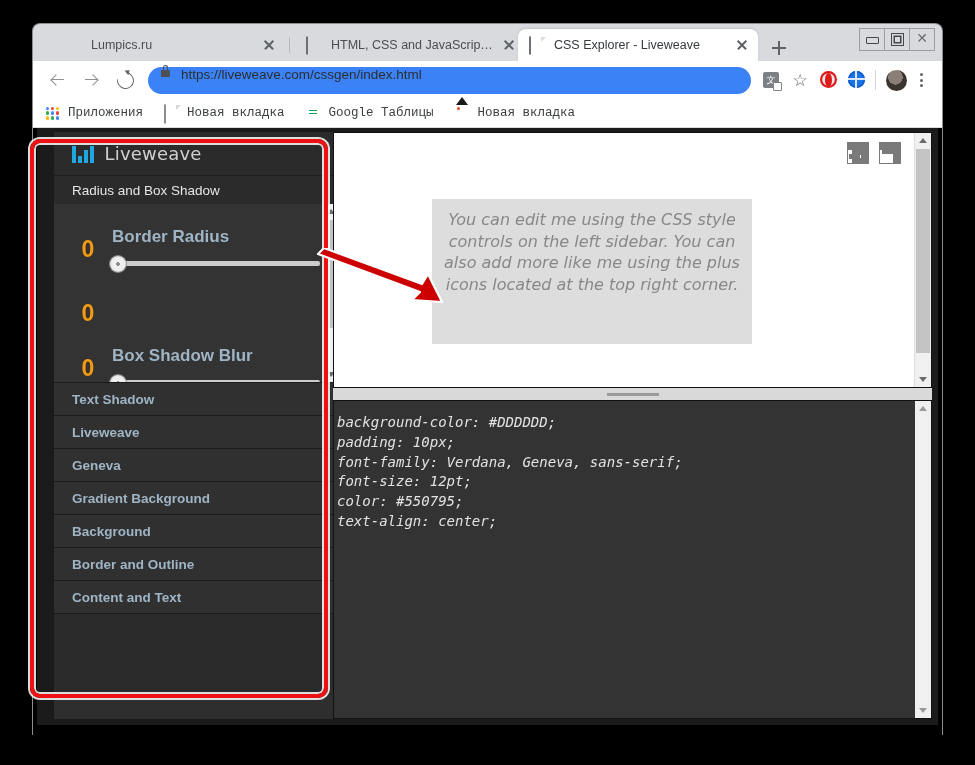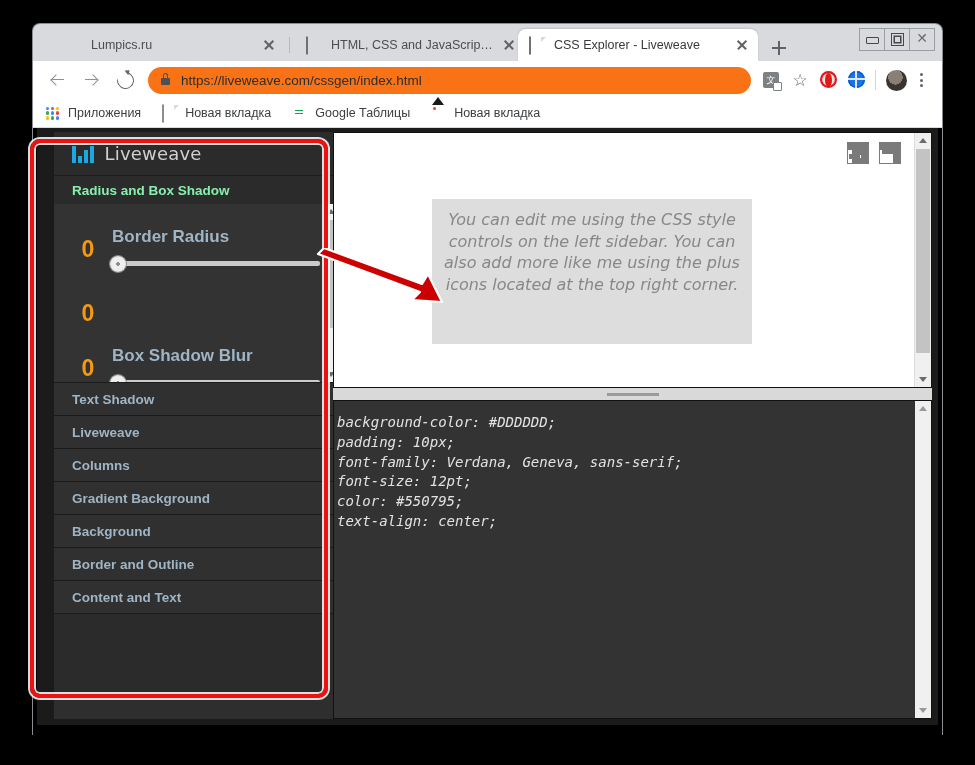--- a/index.html
+++ b/index.html
@@ -57,22 +57,22 @@
   .arw{position:absolute;left:9px;top:9px;width:11px;height:11px;}
   .arw:before{content:"";position:absolute;left:0;top:4.6px;width:12px;height:1.7px;background:#8d9095;}
   .arw:after{content:"";position:absolute;top:1.5px;width:7px;height:7px;border-left:1.7px solid #8d9095;
         border-bottom:1.7px solid #8d9095;}
   .arw.back:after{left:0px;transform:rotate(45deg);}
   .arw.fwd:after{left:4px;transform:rotate(-135deg);}
   .reload{position:absolute;left:8px;top:7px;width:15px;height:15px;border:1.8px solid #5f6368;
         border-radius:50%;border-top-color:transparent;transform:rotate(-38deg);}
   .reload:after{content:"";position:absolute;right:-2px;top:-1px;border-left:4px solid #5f6368;
         border-top:3px solid transparent;border-bottom:3px solid transparent;}
-  #omnibox{flex:1 1 auto;height:27px;background:#f97316;border-radius:14px;display:flex;
-        align-items:center;padding:0 13px;margin:0 6px;min-width:0;}
+  #omnibox{flex:1 1 auto;height:27px;background:#3b82f6;border-radius:14px;display:flex;
+        align-items:flex-start;padding:0 13px;margin:0 6px;min-width:0;}
   .lock{width:9px;height:7px;background:#4d5156;border-radius:1px;position:relative;
         margin-right:11px;flex:0 0 9px;margin-top:3px;}
   .lock:before{content:"";position:absolute;left:1.6px;top:-5px;width:5.8px;height:6px;
         border:1.6px solid #4d5156;border-bottom:none;border-radius:3px 3px 0 0;box-sizing:border-box;}
   #url{font-size:13.5px;color:#2b2e31;white-space:nowrap;overflow:hidden;}
   .tbicon{width:26px;height:26px;position:relative;flex:0 0 26px;margin-left:2px;}
   .xl8{position:absolute;left:4px;top:5px;width:16px;height:16px;background:#7d8084;border-radius:2px;
         color:#fff;font-size:9px;text-align:center;line-height:16px;}
   .xl8:after{content:"";position:absolute;right:-3px;bottom:-3px;width:9px;height:9px;background:#fff;
         border:1.2px solid #7d8084;border-radius:1px;box-sizing:border-box;}
@@ -89,21 +89,21 @@
   .sepv{width:1px;height:20px;background:#d3d5d8;margin:0 6px;flex:0 0 1px;}
   .avatar{width:21px;height:21px;border-radius:50%;
      background:radial-gradient(circle at 45% 35%,#8a7f76 0 40%,#3a342f 41% 100%);flex:0 0 21px;margin-left:4px;}
   .kebab{width:22px;height:26px;position:relative;flex:0 0 22px;margin-left:3px;}
   .kebab i{position:absolute;left:10px;width:3.2px;height:3.2px;border-radius:50%;background:#5f6368;}
   .kebab i:nth-child(1){top:6px;}.kebab i:nth-child(2){top:11.5px;}.kebab i:nth-child(3){top:17px;}
 
   
   #bookmarks{height:28px;background:#fff;display:flex;align-items:center;padding:0 12px;
         border-bottom:1px solid #dadce0;}
-  .bm{display:flex;align-items:center;margin-right:21px;}
+  .bm{display:flex;align-items:center;margin-right:21px;font-family:Liberation Mono, monospace;}
   .bm .bmico{width:16px;height:16px;margin-right:7px;position:relative;flex:0 0 16px;}
   .bm .bmlbl{font-size:12.5px;color:#3c4043;white-space:nowrap;}
   .apps-grid{display:grid;grid-template-columns:repeat(3,1fr);grid-template-rows:repeat(3,1fr);
         gap:1.4px;width:13px;height:13px;margin:1.5px 0 0 1px;}
   .apps-grid b{display:block;border-radius:50%;}
   .sheet{width:14px;height:14px;background:#0f9d58;border-radius:2px;margin-top:1px;position:relative;}
   .sheet:after{content:"";position:absolute;left:3px;top:3px;width:8px;height:8px;
         background:repeating-linear-gradient(#fff 0 1.6px,#0f9d58 1.6px 3.2px);}
   .pic{width:15px;height:13px;background:#fdd017;border-radius:1.5px;margin-top:2px;position:relative;
         overflow:hidden;}
@@ -118,21 +118,21 @@
   
   #sidebar{position:absolute;left:17px;top:4px;width:284px;bottom:6px;background:#2b2b2b;}
   #brand{height:43px;display:flex;align-items:center;padding-left:18px;border-bottom:1px solid #1e1e1e;}
   .logo{display:flex;align-items:flex-end;gap:2.5px;height:19px;margin-right:11px;}
   .logo b{display:block;width:3.5px;background:#1fa8e0;}
   .logo b:nth-child(1){height:17px;} .logo b:nth-child(2){height:7px;}
   .logo b:nth-child(3){height:13px;} .logo b:nth-child(4){height:17px;}
   #brandname{font-size:18px;color:#cfcfcf;font-family:"DejaVu Sans",sans-serif;letter-spacing:.2px;}
   #sectionhdr{height:28px;display:flex;align-items:center;padding-left:18px;background:#2b2b2b;
         border-bottom:1px solid #1b1b1b;}
-  #sectionhdr span{color:#86efac;font-size:13.5px;font-weight:bold;font-family:"Liberation Sans",sans-serif;}
+  #sectionhdr span{color:#e5e5e5;font-size:13.5px;font-weight:normal;font-family:"Liberation Sans",sans-serif;}
   #controls{position:absolute;left:0;right:0;top:72px;height:178px;background:#333;overflow:hidden;
         border-bottom:1px solid #1b1b1b;}
   .ctrl{display:flex;align-items:flex-start;padding:0 18px 0 10px;}
   .ctrl .val{width:48px;text-align:center;color:#f59a10;font-size:23px;font-weight:bold;
         font-family:"Liberation Sans",sans-serif;line-height:1;padding-top:20px;flex:0 0 48px;}
   .ctrl .body{flex:1 1 auto;padding-top:9px;}
   .ctrl .lbl{color:#9fb4c4;font-size:17px;font-weight:bold;margin-bottom:9px;
         font-family:"Liberation Sans",sans-serif;}
   .slider{position:relative;height:14px;}
   .track{position:absolute;left:0;right:0;top:5px;height:5px;background:#cccccc;border-radius:2px;}
@@ -356,21 +356,21 @@
           </div>
 
           <div id="menulist">
             <div class="menuitem">
               <span>Text Shadow</span>
               </div>
             <div class="menuitem">
               <span>Liveweave</span>
               </div>
             <div class="menuitem">
-              <span>Columns</span>
+              <span>Geneva</span>
               </div>
             <div class="menuitem">
               <span>Gradient Background</span>
               </div>
             <div class="menuitem">
               <span>Background</span>
               </div>
             <div class="menuitem">
               <span>Border and Outline</span>
               </div>

